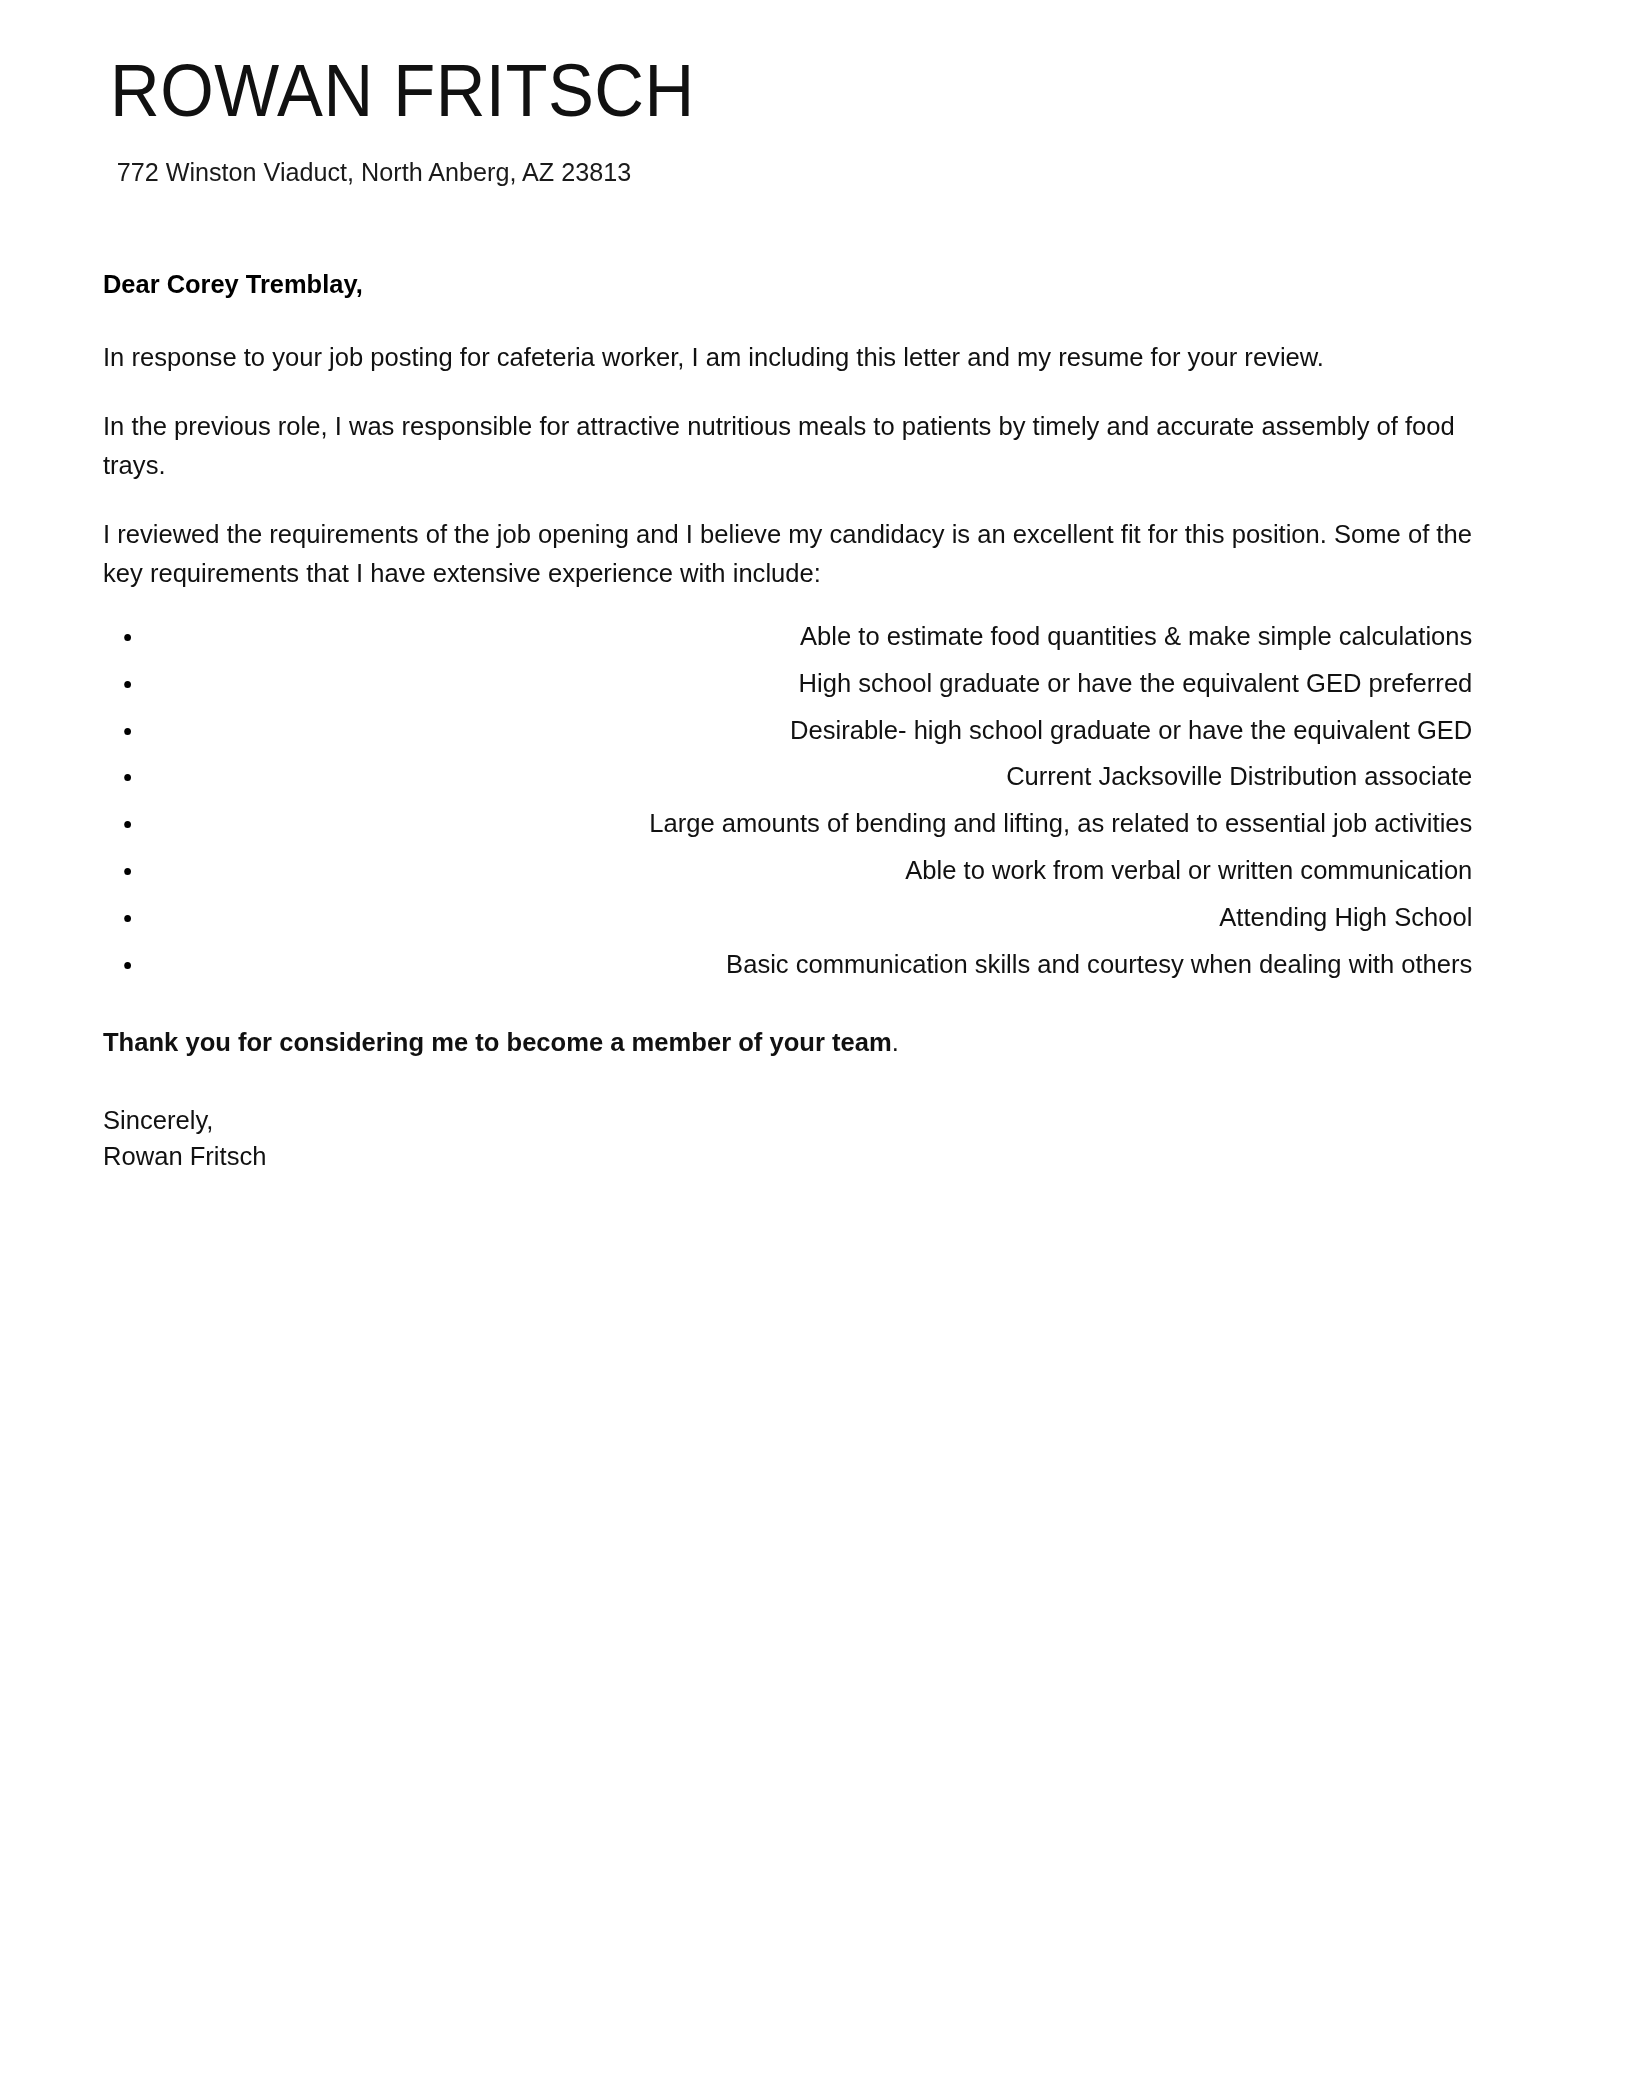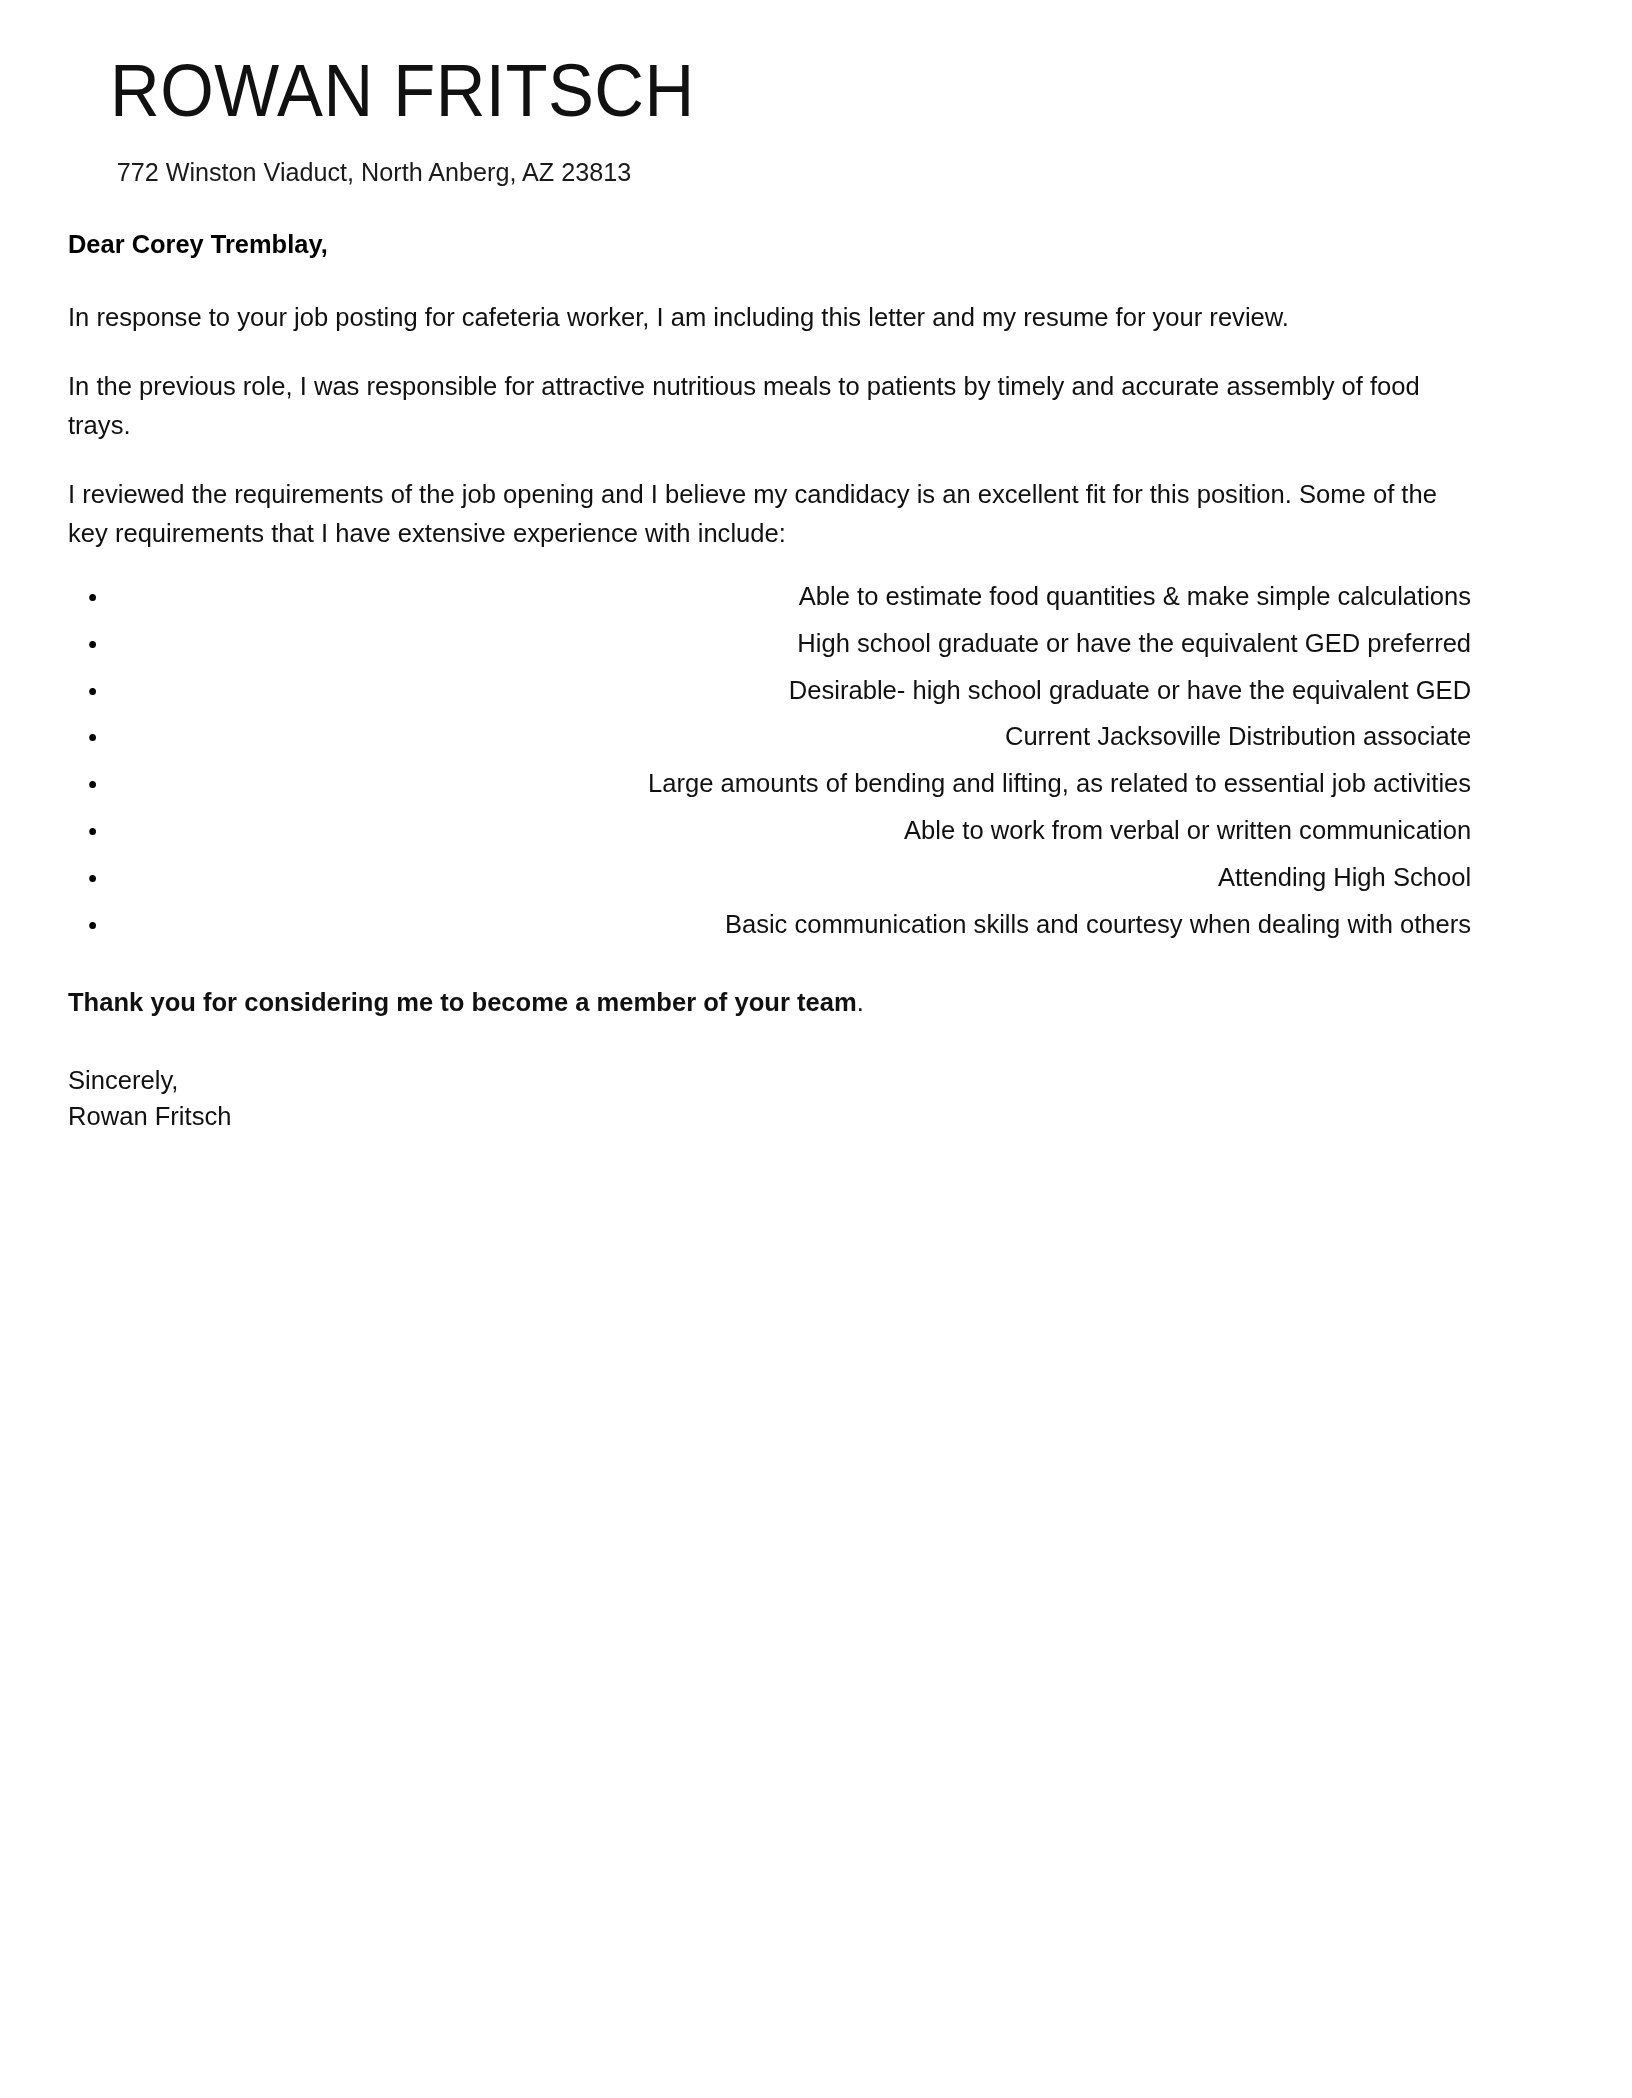--- a/index.html
+++ b/index.html
@@ -48,23 +48,23 @@
     font-weight: 400;
     line-height: 1.25;
     color: #1a1a1a;
     transform: scaleX(0.95);
     transform-origin: left center;
     white-space: nowrap;
   }
 
   
   .body-block {
-    padding-left: 68px;
+    padding-left: 103px;
     padding-right: 110px;
-    margin-top: 39px;
+    margin-top: 79px;
   }
   .salutation {
     font-size: 26.5px;
     font-weight: 700;
     color: #000;
     margin: 0 0 38px 0;
     transform: scaleX(0.96);
     transform-origin: left center;
   }
   p.para {

